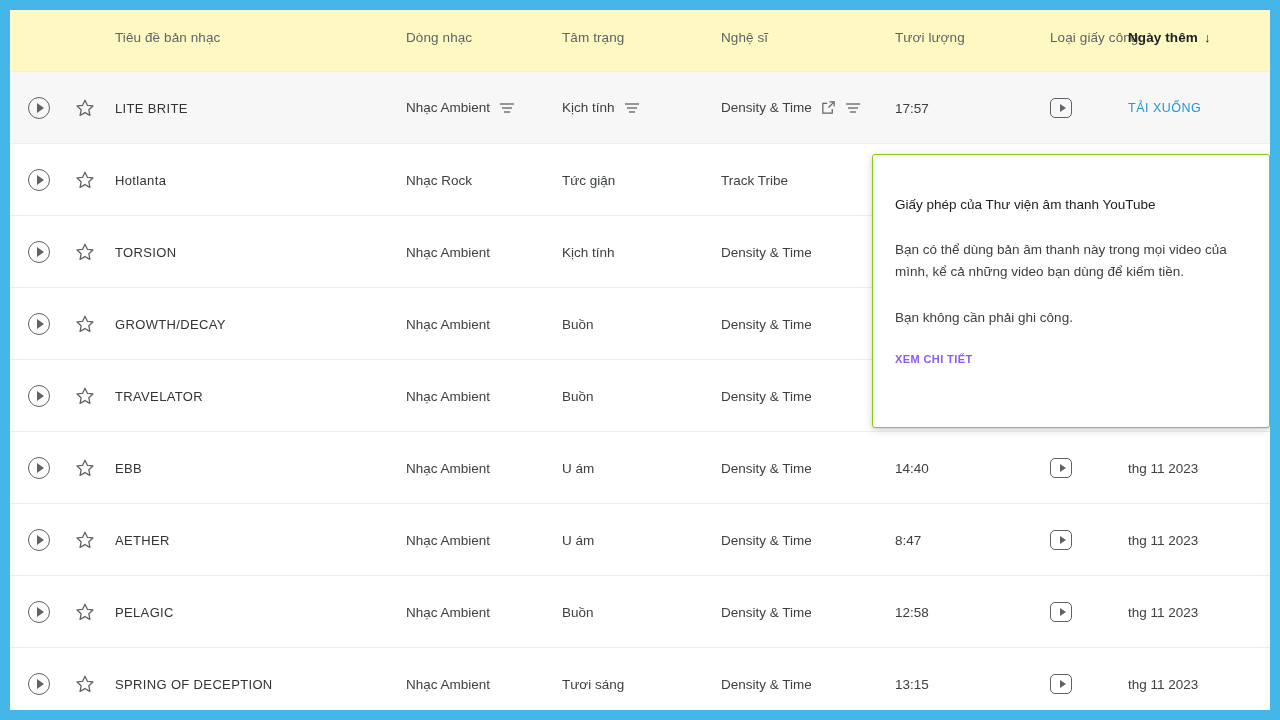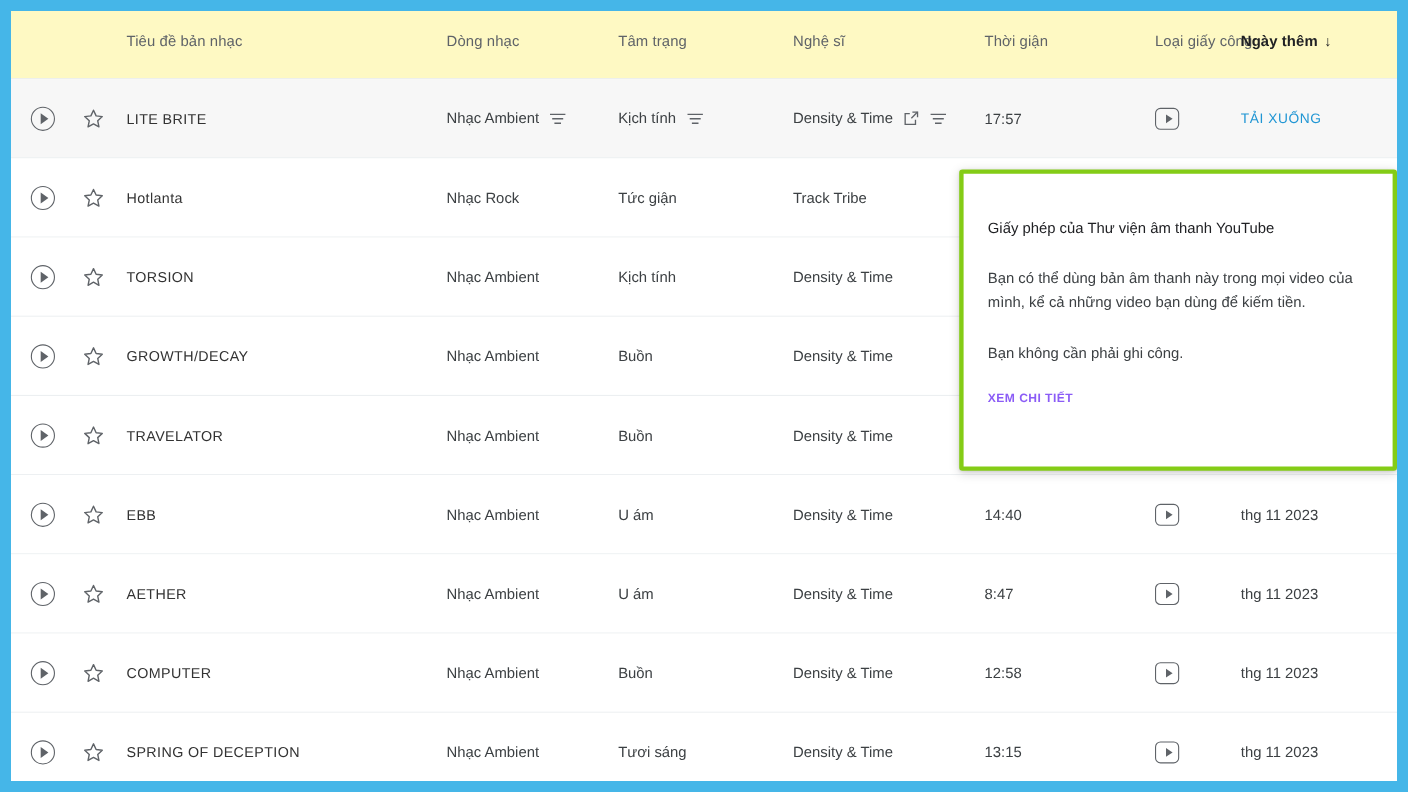--- a/index.html
+++ b/index.html
@@ -127,21 +127,21 @@
     font-weight: 500;
     cursor: pointer;
   }
 
   
   #tip {
     position: absolute;
     left: 862px; top: 144px;
     width: 398px; height: 274px;
     background: #ffffff;
-    border: 4px solid #84cc16;
+    border: 1px solid #84cc16;
     border-radius: 3px;
     box-shadow: 0 2px 10px rgba(0,0,0,.14), 0 1px 3px rgba(0,0,0,.10);
     padding: 42px 22px 0 22px;
     z-index: 40;
   }
   #tip .tip-title {
     font-size: 13.5px;
     color: #202124;
     margin-bottom: 27px;
   }
@@ -191,21 +191,21 @@
 <body>
 
 <div id="frame">
   <div id="sheet">
 
     <div class="hdr">
       <div class="hdr-cell c-title">Tiêu đề bản nhạc</div>
       <div class="hdr-cell c-genre">Dòng nhạc</div>
       <div class="hdr-cell c-mood">Tâm trạng</div>
       <div class="hdr-cell c-artist">Nghệ sĩ</div>
-      <div class="hdr-cell c-dur">Thời giận</div>
+      <div class="hdr-cell c-dur">Tươi lượng</div>
       <div class="hdr-cell c-lic">Loại giấy công</div>
       <div class="hdr-cell c-date sorted">
         <span>Ngày thêm</span><span class="sort-arrow">↓</span>
       </div>
     </div>
 
     <div id="rows">
         <div class="row active">
           <div class="cell c-play">
             <span class="ico-play"></span>
@@ -400,21 +400,21 @@
         <div class="row">
           <div class="cell c-play">
             <span class="ico-play"></span>
           </div>
           <div class="cell c-star">
             <svg class="ico-star" width="22" height="22" viewBox="0 0 24 24">
               <path d="M12 3.5l2.6 5.6 6.1.7-4.5 4.2 1.2 6-5.4-3-5.4 3 1.2-6L3.3 9.8l6.1-.7z" fill="none" stroke="#5f6368" stroke-width="1.4" stroke-linejoin="round"></path>
             </svg>
           </div>
           <div class="cell c-title">
-            <span class="title-txt">COMPUTER</span>
+            <span class="title-txt">PELAGIC</span>
           </div>
           <div class="cell c-genre">
             <span>Nhạc Ambient</span>
           </div>
           <div class="cell c-mood">
             <span>Buồn</span>
           </div>
           <div class="cell c-artist">
             <span>Density &amp; Time</span>
           </div>

